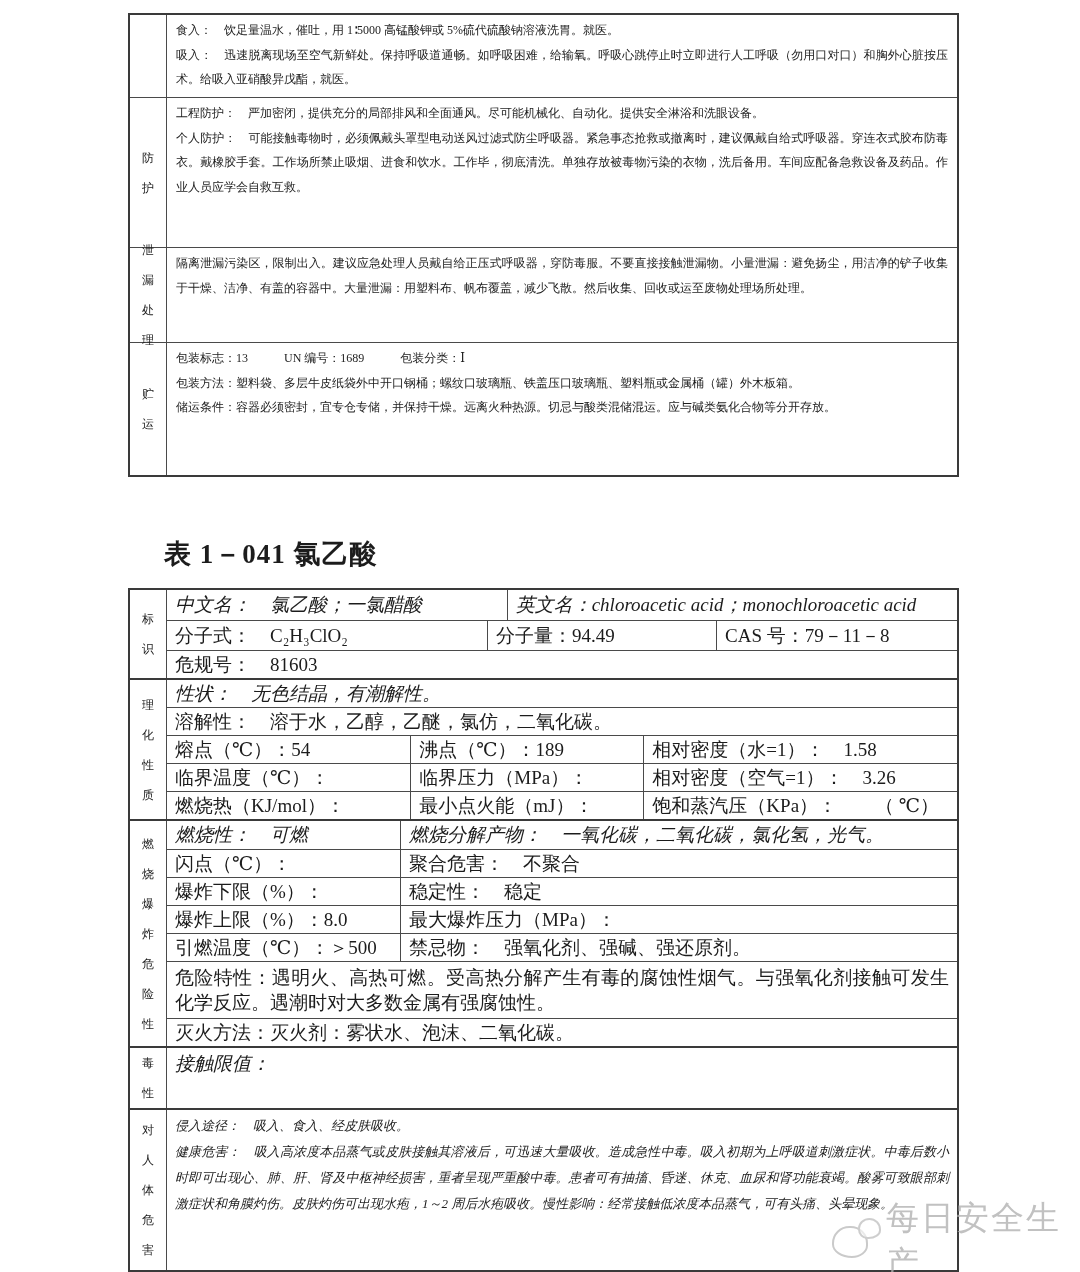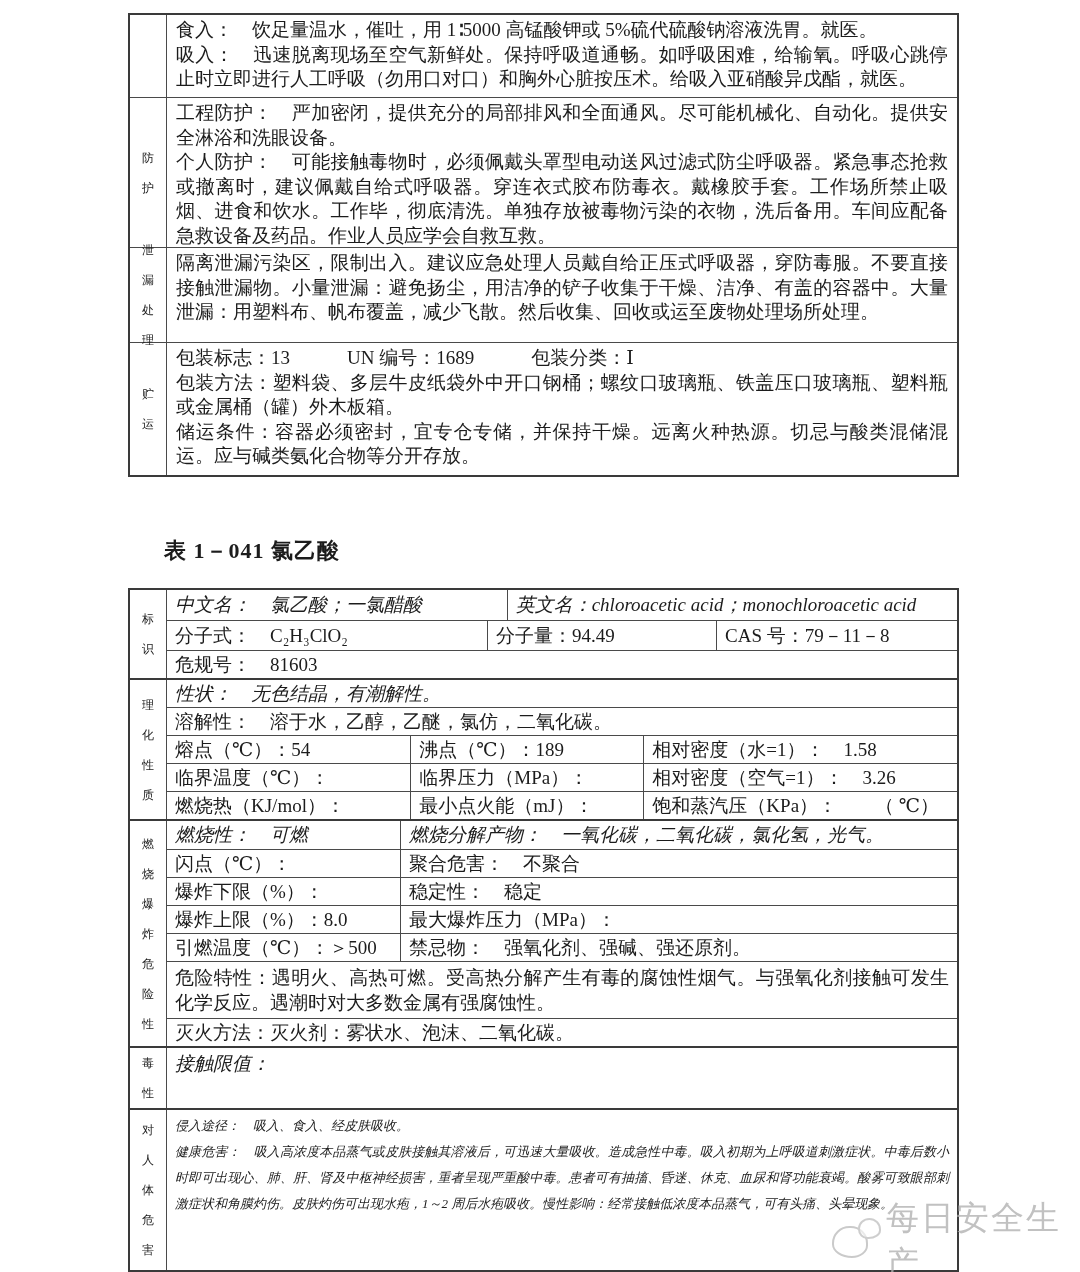--- a/index.html
+++ b/index.html
@@ -25,21 +25,21 @@
     display:flex;align-items:center;justify-content:center;
     box-sizing:border-box;
   }
   .vtxt{
     width:21px;
     font-size:12px;line-height:30px;
     text-align:center;
     word-break:break-all;
   }
   .tcontent{flex:1;padding:3px 9px 2px 9px;box-sizing:border-box;overflow:hidden;}
-  .tcontent p{margin:0;font-size:19px;line-height:24.5px;text-align:justify;}
+  .tcontent p{margin:0;font-size:12px;line-height:24.5px;text-align:justify;}
   
   .section{display:flex;box-sizing:border-box;border-top:2px solid #3a3a3a;}
   .section:first-child{border-top:none;}
   .sbody{flex:1;display:flex;flex-direction:column;box-sizing:border-box;min-width:0;}
   .srow{display:flex;box-sizing:border-box;border-top:1.5px solid #4a4a4a;}
   .srow:first-child{border-top:none;font-style:italic;}
   .scell{
     box-sizing:border-box;
     border-left:1.5px solid #4a4a4a;
     padding:0 8px;
@@ -47,21 +47,21 @@
     font-size:19px;
     overflow:hidden;white-space:nowrap;
   }
   .scell:first-child{border-left:none;}
   .scell.wrap{white-space:normal;align-items:flex-start;padding-top:3px;}
   .scell.wrap p{margin:0;font-size:19px;line-height:25px;text-align:justify;}
   .scell.para p{margin:0;font-size:13px;line-height:26px;text-align:justify;}
   .scell.para{white-space:normal;align-items:flex-start;padding-top:3px;display:block;}
   .page-title{
     position:absolute;left:164px;top:536px;
-    font-size:22px;font-weight:bold;letter-spacing:1px;
+    font-size:27px;font-weight:bold;letter-spacing:1px;
   }
   .watermark{
     position:absolute;left:830px;top:1196px;
     display:flex;align-items:center;
     color:#b2b2b2;opacity:0.8;
     font-size:33px;letter-spacing:2px;
     z-index:6;pointer-events:none;
   }
   .wm-logo{position:relative;width:56px;height:50px;flex:0 0 56px;}
   .wm-logo::before{

